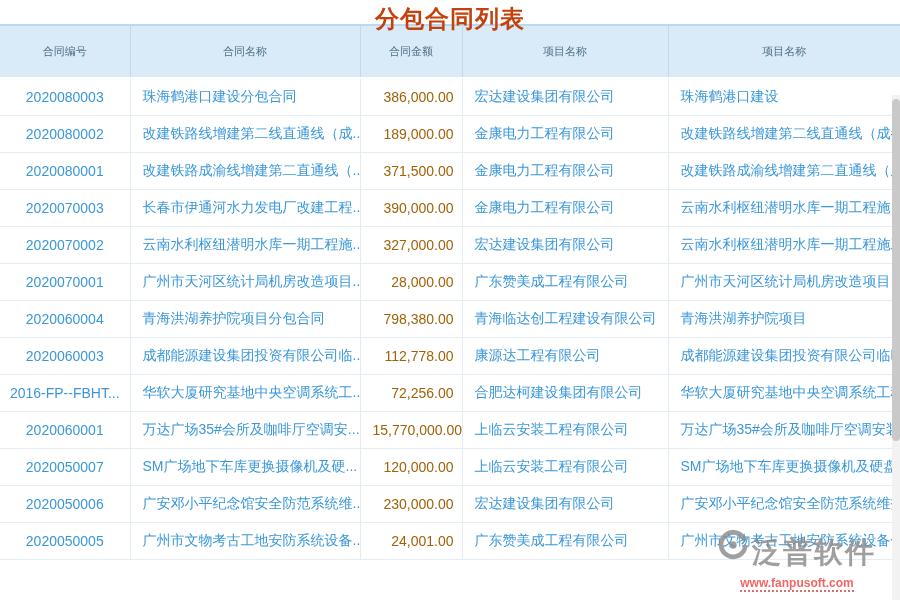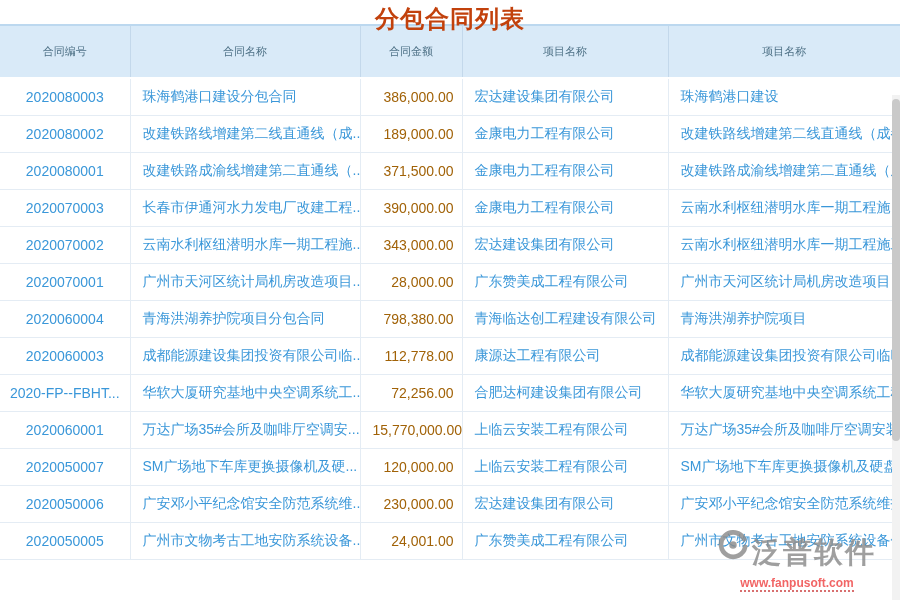--- a/index.html
+++ b/index.html
@@ -109,21 +109,21 @@
       <tr>
         <td class="c-no">2020070003</td>
         <td class="c-name">长春市伊通河水力发电厂改建工程...</td>
         <td class="c-amount">390,000.00</td>
         <td class="c-unit">金康电力工程有限公司</td>
         <td class="c-project">云南水利枢纽潜明水库一期工程施</td>
       </tr>
       <tr>
         <td class="c-no">2020070002</td>
         <td class="c-name">云南水利枢纽潜明水库一期工程施...</td>
-        <td class="c-amount">343,000.00</td>
+        <td class="c-amount">327,000.00</td>
         <td class="c-unit">宏达建设集团有限公司</td>
         <td class="c-project">云南水利枢纽潜明水库一期工程施工I标</td>
       </tr>
       <tr>
         <td class="c-no">2020070001</td>
         <td class="c-name">广州市天河区统计局机房改造项目...</td>
         <td class="c-amount">28,000.00</td>
         <td class="c-unit">广东赞美成工程有限公司</td>
         <td class="c-project">广州市天河区统计局机房改造项目</td>
       </tr>
@@ -135,21 +135,21 @@
         <td class="c-project">青海洪湖养护院项目</td>
       </tr>
       <tr>
         <td class="c-no">2020060003</td>
         <td class="c-name">成都能源建设集团投资有限公司临...</td>
         <td class="c-amount">112,778.00</td>
         <td class="c-unit">康源达工程有限公司</td>
         <td class="c-project">成都能源建设集团投资有限公司临时办</td>
       </tr>
       <tr>
-        <td class="c-no">2020-FP--FBHT...</td>
+        <td class="c-no">2016-FP--FBHT...</td>
         <td class="c-name">华软大厦研究基地中央空调系统工...</td>
         <td class="c-amount">72,256.00</td>
         <td class="c-unit">合肥达柯建设集团有限公司</td>
         <td class="c-project">华软大厦研究基地中央空调系统工程</td>
       </tr>
       <tr>
         <td class="c-no">2020060001</td>
         <td class="c-name">万达广场35#会所及咖啡厅空调安...</td>
         <td class="c-amount">15,770,000.00</td>
         <td class="c-unit">上临云安装工程有限公司</td>

